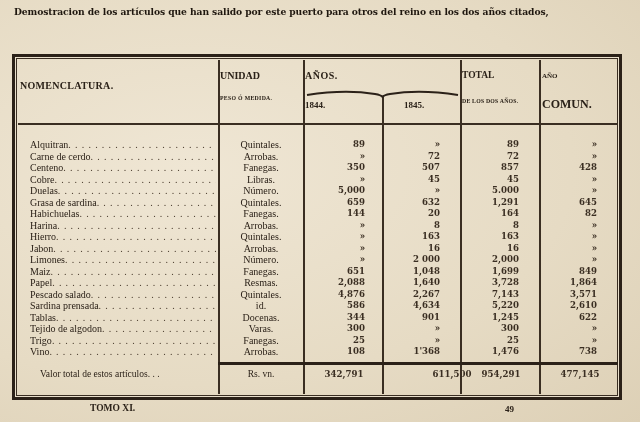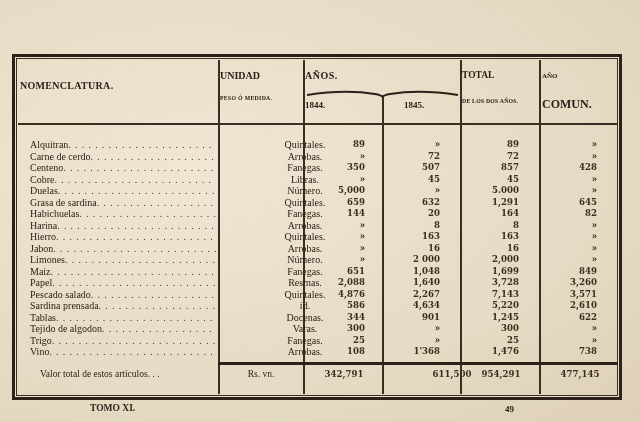--- a/index.html
+++ b/index.html
@@ -35,37 +35,38 @@
   .hdr-y2 { left:384px; width:76px; top:100px; font-size:9px;padding-left:20px; }
   .hdr-total { left:462px; width:78px; top:70px; font-size:9.5px; }
   .hdr-delos { left:462px; width:78px; top:98px; font-size:5.8px; letter-spacing:0.2px; }
   .hdr-ano { left:542px; width:76px; top:72px; font-size:7px; }
   .hdr-comun { left:542px; width:88px; top:97px; font-size:12px; }
   .brace { position:absolute; left:305px; top:86px; width:155px; height:12px; }
   .rows { position:absolute; left:0; top:139px; width:640px; }
   .row { position:absolute; left:0; width:640px; height:11.5px; font-size:10px; line-height:11.5px; }
   .c-name { position:absolute; left:30px; width:186px; white-space:nowrap; overflow:hidden; color:#2c2219; }
   .c-name .dots { letter-spacing:4.2px; color:#4a3c2e; }
-  .c-unit { position:absolute; left:220px; width:82px; text-align:center; color:#2c2219;margin-left:44px; }
+  .c-unit { position:absolute; left:220px; width:82px; text-align:center; color:#2c2219; }
   .c-num { position:absolute; text-align:right; font-family:"DejaVu Serif",serif; font-weight:bold; font-size:8.6px; color:#3a2e22; }
   .c-y1 { left:305px; width:60px; }
   .c-y2 { left:384px; width:56px; }
   .c-tot { left:462px; width:57px; }
   .c-com { left:542px; width:55px; }
   .total-row { position:absolute; top:369px; left:0; width:640px; height:16px; font-size:9.5px; }
   .total-label { position:absolute; left:40px; top:0; color:#2c2219; }
   .total-unit { position:absolute; left:220px; width:82px; text-align:center; top:0; color:#2c2219; }
   .total-num { position:absolute; top:0; text-align:center; font-family:"DejaVu Serif",serif; font-weight:bold; font-size:8.6px; color:#3a2e22; }
   .footer-left { position:absolute; left:90px; top:403px; font-weight:bold; font-size:9.5px; color:#2a2118; }
   .footer-right { position:absolute; left:505px; top:404px; font-weight:bold; font-size:9px; color:#2a2118; }
 </style>
 </head>
 <body>
 
 <div class="caption">
+  <span>Demostracion de los artículos que han salido por este puerto para otros del reino en los dos años citados,</span>
 </div>
 
 <div class="frame"></div>
 
 <div class="vline" style="left:218px;top:60px;height:334px;"></div>
 <div class="vline thick" style="left:303px;top:60px;height:334px;"></div>
 <div class="vline" style="left:382px;top:96px;height:298px;"></div>
 <div class="vline thick" style="left:460px;top:60px;height:334px;"></div>
 <div class="vline" style="left:539px;top:60px;height:334px;"></div>
 
@@ -183,21 +184,21 @@
       <span class="c-num c-y2">1,048</span>
       <span class="c-num c-tot">1,699</span>
       <span class="c-num c-com">849</span>
     </div>
   <div class="row" style="top:138px">
       <span class="c-name"><span>Papel</span><span class="dots">.............................</span></span>
       <span class="c-unit">Resmas.</span>
       <span class="c-num c-y1">2,088</span>
       <span class="c-num c-y2">1,640</span>
       <span class="c-num c-tot">3,728</span>
-      <span class="c-num c-com">3,260</span>
+      <span class="c-num c-com">1,864</span>
     </div>
   <div class="row" style="top:149.5px">
       <span class="c-name"><span>Pescado salado</span><span class="dots">.............................</span></span>
       <span class="c-unit">Quintales.</span>
       <span class="c-num c-y1">4,876</span>
       <span class="c-num c-y2">2,267</span>
       <span class="c-num c-tot">7,143</span>
       <span class="c-num c-com">3,571</span>
     </div>
   <div class="row" style="top:161px">

